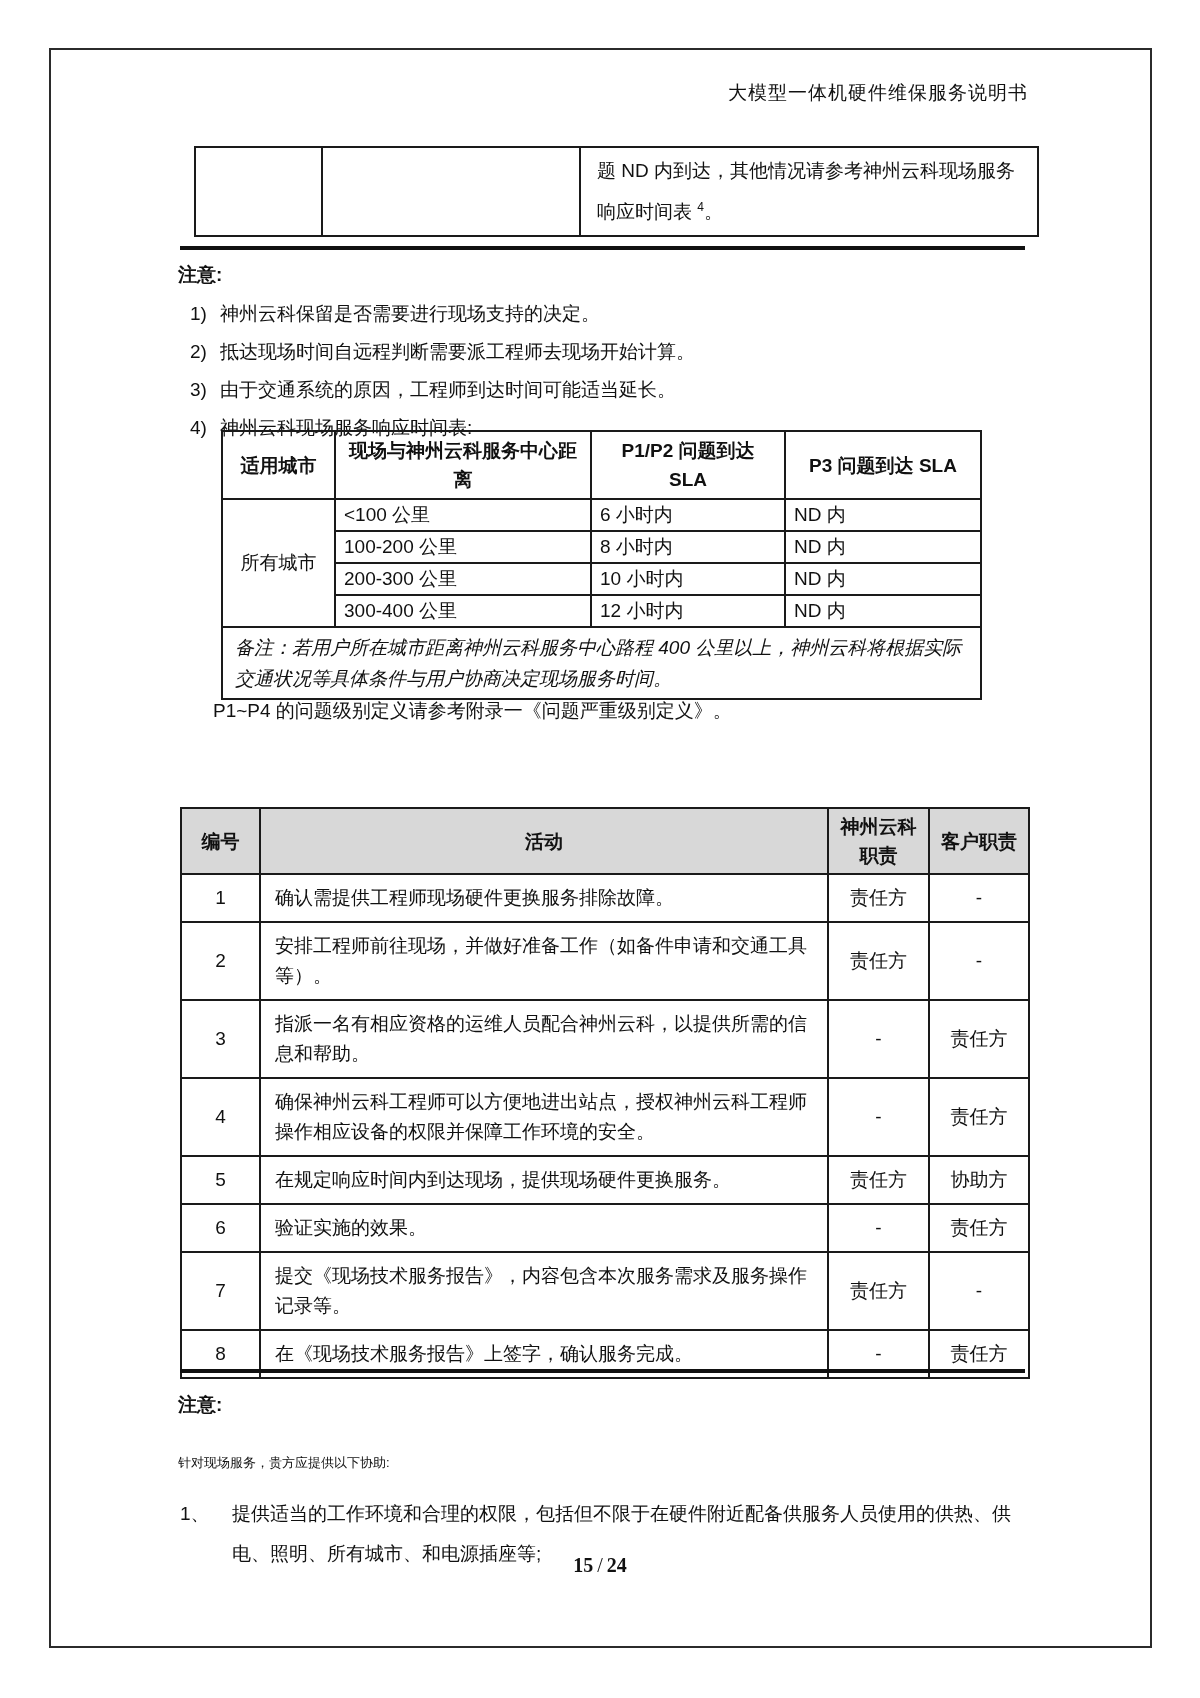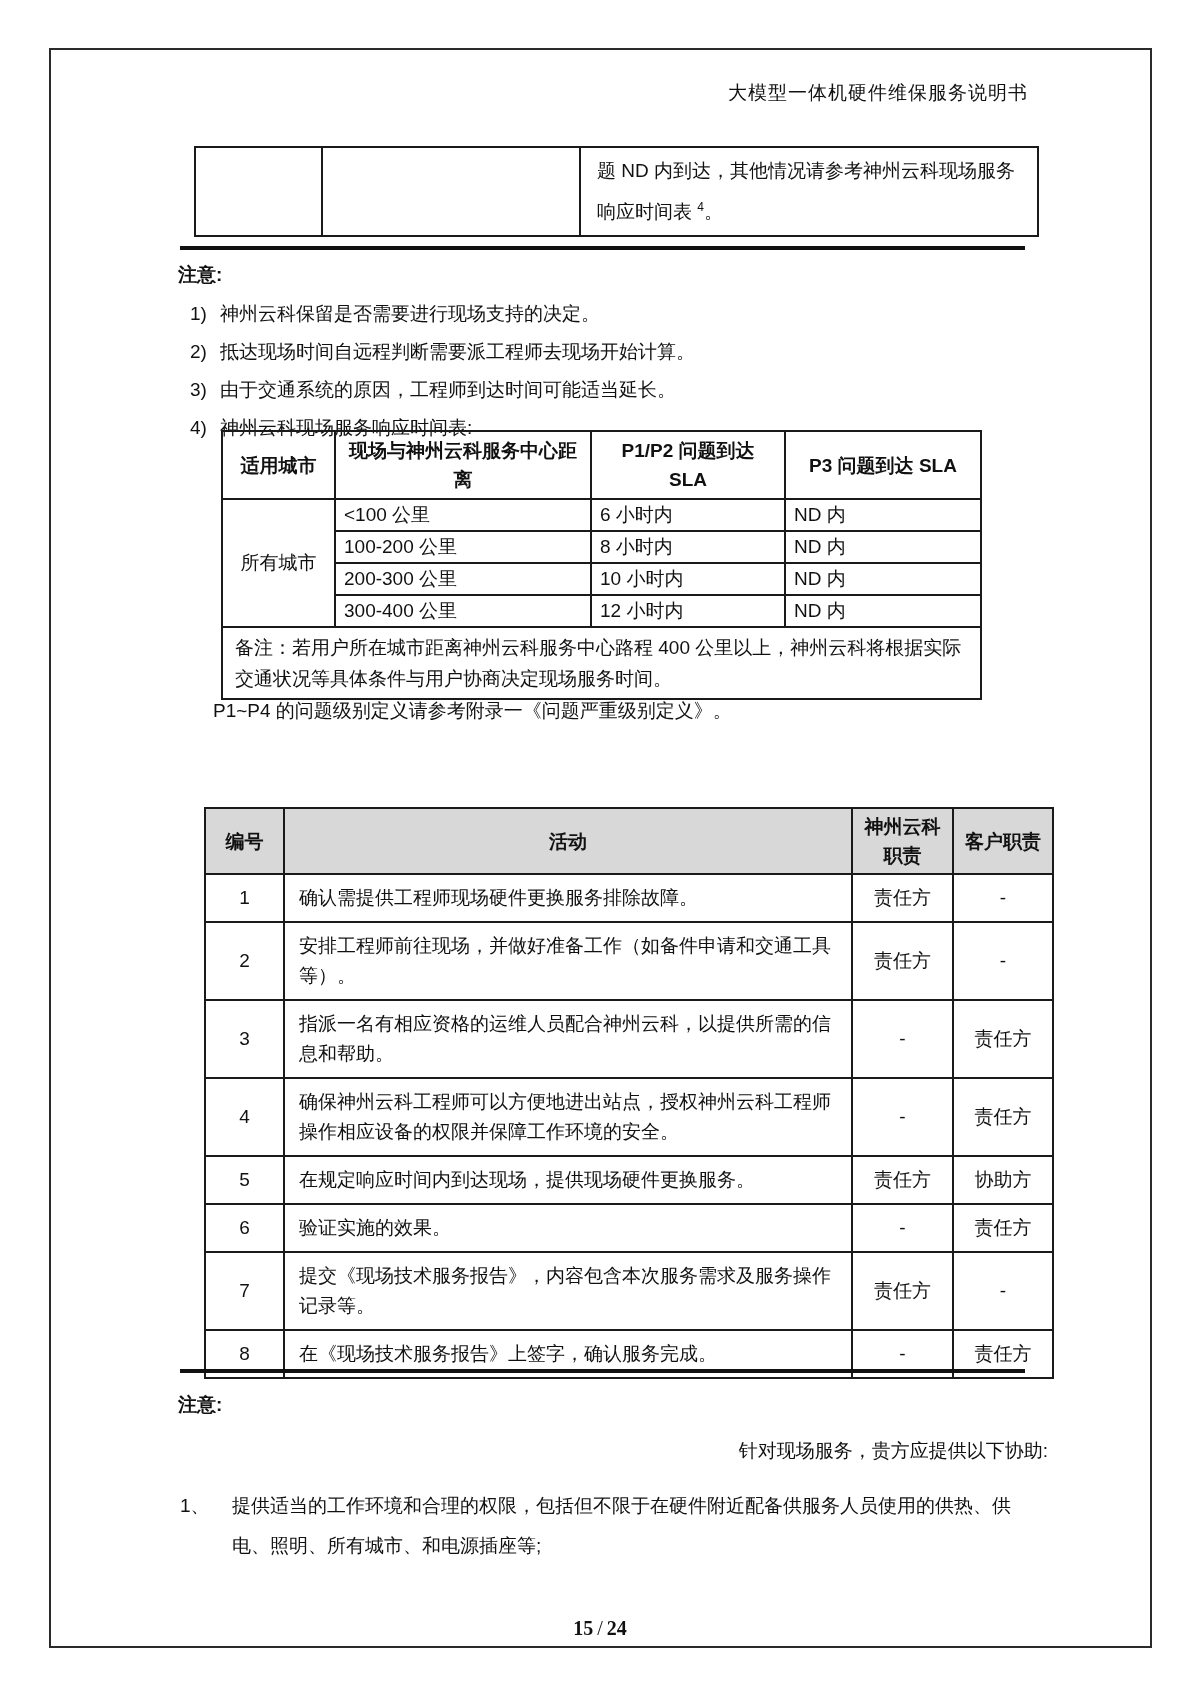--- a/index.html
+++ b/index.html
@@ -26,42 +26,42 @@
   .num-list .num { width:42px; flex:0 0 42px; padding-left:12px; }
   .num-list .txt { flex:1; }
   .notes1 .num-list { margin-top:8px; }
 
   
   .sla-table { position:absolute; left:221px; top:430px; width:759px; border-collapse:collapse; table-layout:fixed; }
   .sla-table th, .sla-table td { border:2px solid #1a1a1a; font-size:19px; padding:2px 8px; }
   .sla-table th { font-weight:bold; text-align:center; line-height:29px; padding:4px 10px; height:65px; }
   .sla-table td { height:32px; line-height:26px; text-align:left; }
   .sla-table td.city { text-align:center; }
-  .sla-table td.remark { height:66px; line-height:31px; padding:4px 12px; }
+  .sla-table td.remark { height:66px; line-height:31px; padding:4px 12px;font-style:italic; }
 
   .p1p4-note { position:absolute; left:213px; top:698px; font-size:19px; }
   .resp-title { position:absolute; left:176px; top:760px; font-size:20px; }
 
   
-  .resp-table { position:absolute; left:180px; top:807px; width:848px; border-collapse:collapse; table-layout:fixed;margin-left:24px; }
+  .resp-table { position:absolute; left:180px; top:807px; width:848px; border-collapse:collapse; table-layout:fixed; }
   .resp-table th, .resp-table td { border:2px solid #1a1a1a; font-size:19px; vertical-align:middle; }
   .resp-table th { background:#d8d8d8; font-weight:bold; text-align:center; line-height:29px; padding:3px 6px; height:62px; }
   .resp-table td { padding:8px 14px; line-height:30px; }
   .resp-table td.no, .resp-table td.resp { text-align:center; padding:8px 4px; }
   .resp-table tr.h1 td { height:47px; }
   .resp-table tr.h2 td { height:72px; }
 
   .notes2 { position:absolute; left:178px; top:1392px; width:870px; }
-  .notes2 .intro { margin-top:20px; font-size:19px;text-align:right; }
+  .notes2 .intro { margin-top:36px; font-size:13px; }
   .notes2 .num-list { margin-top:22px; }
   .notes2 .num-list .li { line-height:40px; }
   .notes2 .num-list .num { width:54px; flex:0 0 54px; padding-left:2px; }
   .notes2 .num-list .txt { max-width:820px; }
 
-  .footer { position:absolute; left:0; top:1617px; width:1200px; text-align:center;
+  .footer { position:absolute; left:0; top:1554px; width:1200px; text-align:center;
             font-family:"Liberation Serif", serif; font-size:20px; font-weight:bold; color:#111; }
   .footer .sep { font-weight:normal; padding:0 4px; }
 </style>
 </head>
 <body>
 
 <div class="page">
   <div class="frame"></div>
 
   <div class="header-title">大模型一体机硬件维保服务说明书</div>

